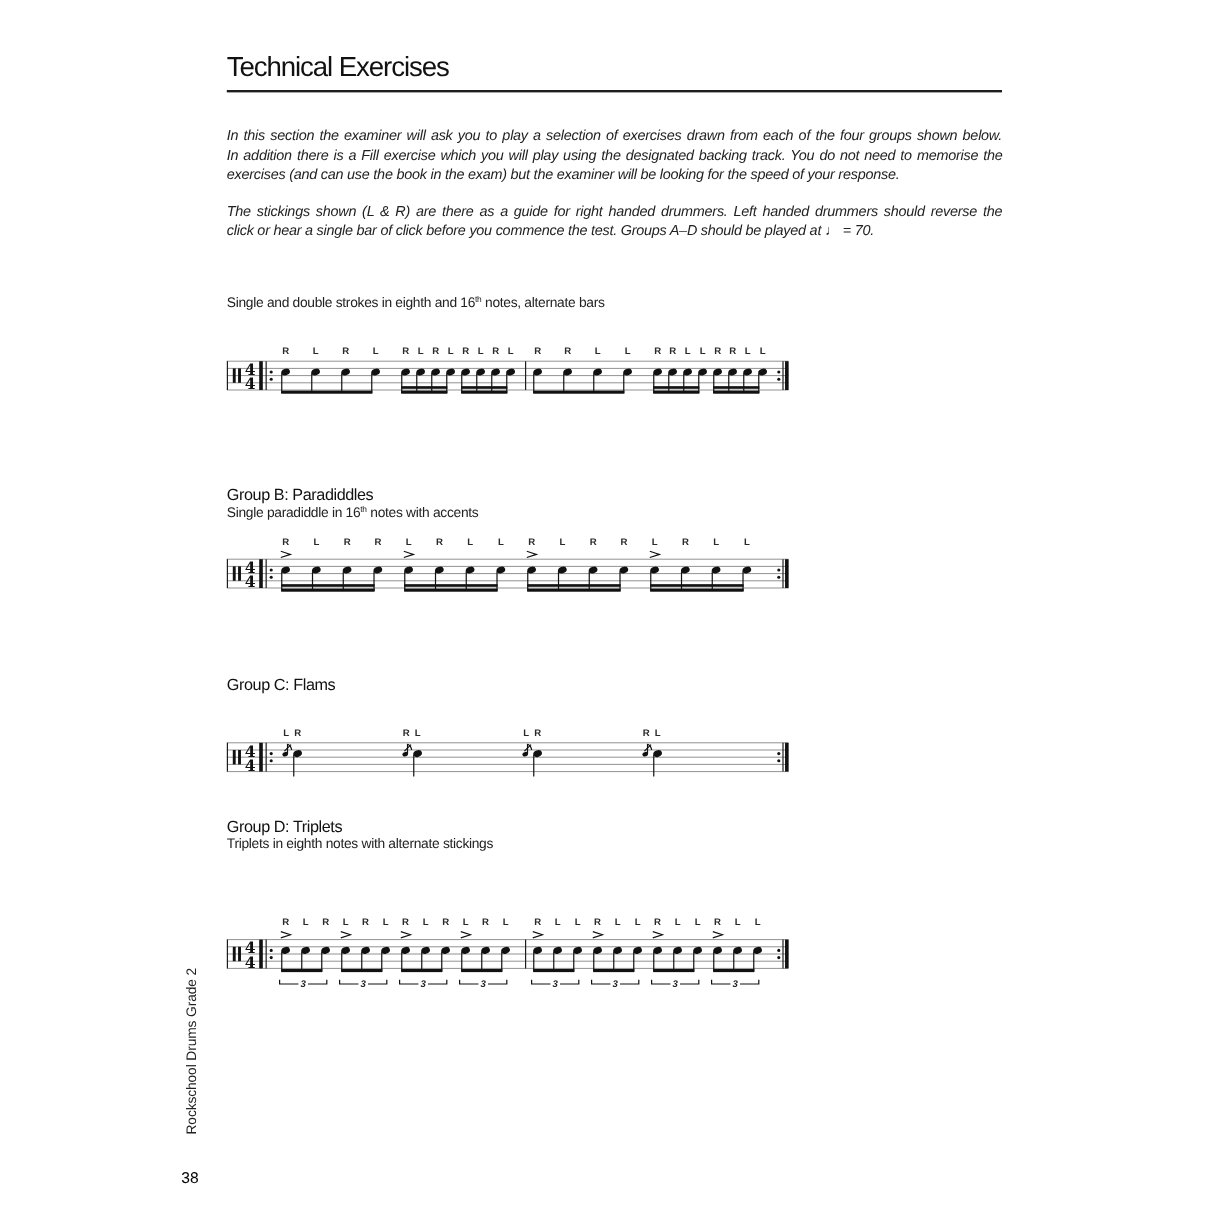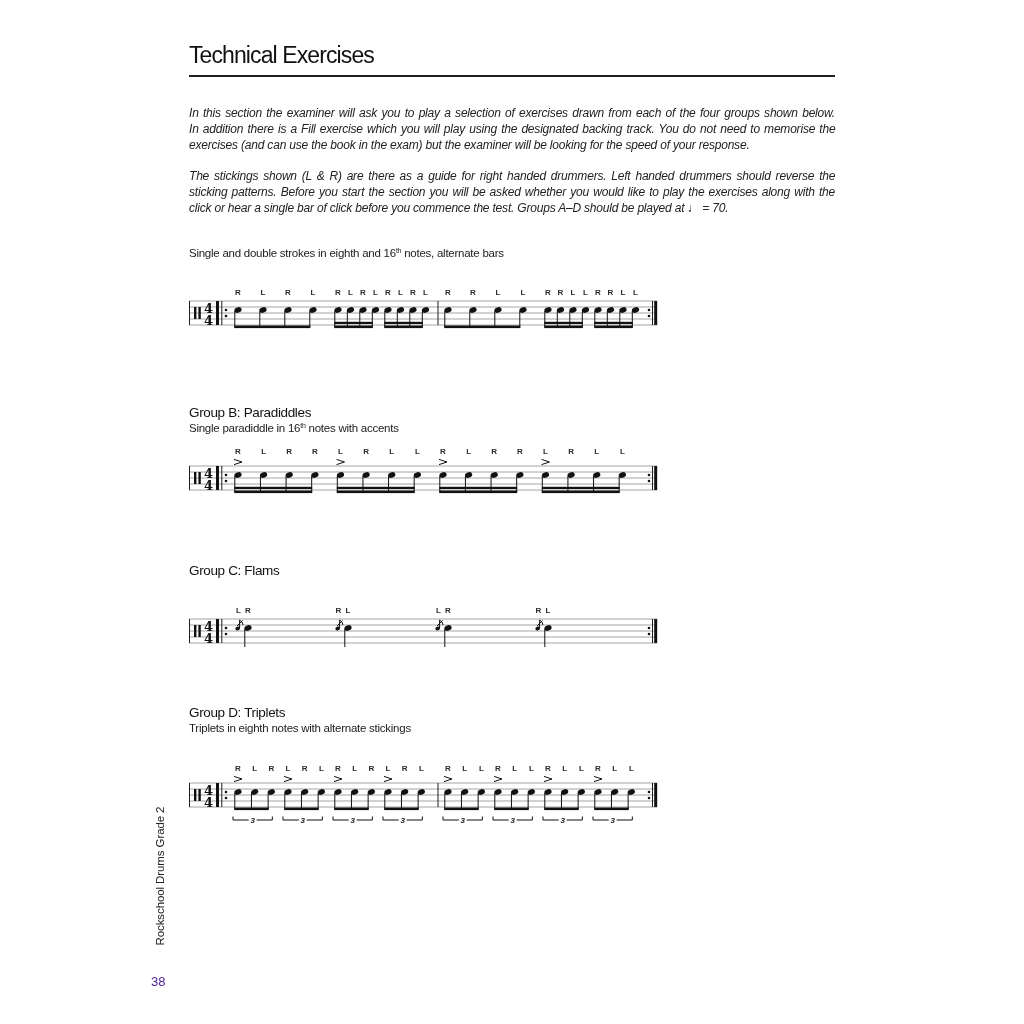--- a/index.html
+++ b/index.html
@@ -40,37 +40,36 @@
   .inkline { stroke: #111; stroke-width: 1; fill: none; }
   .ts { font-family: "DejaVu Serif", serif; font-weight: bold; font-size: 13px; text-anchor: middle; fill: #111; }
   .stk { font-family: "Liberation Sans", sans-serif; font-weight: bold; font-size: 8px; text-anchor: middle; fill: #2a2a2a; }
   .tup { font-family: "Liberation Sans", sans-serif; font-weight: bold; font-style: italic; font-size: 8px; text-anchor: middle; fill: #222; }
   .side-text {
     position: absolute; left: 80px; top: 869px; width: 160px; height: 14px;
     font-size: 11.5px; line-height: 14px; text-align: center; color: #222; letter-spacing: -0.1px;
     transform: rotate(-90deg); transform-origin: 50% 50%; white-space: nowrap;
   }
   .page-num {
-    position: absolute; left: 151px; top: 974px; font-size: 13px; line-height: 16px; color: #4c1d95;
+    position: absolute; left: 151px; top: 974px; font-size: 13px; line-height: 16px; color: #000000;
   }
 </style>
 </head>
 <body>
 
 <div class="title">Technical Exercises</div>
 <div class="title-rule"></div>
 
 <div class="para" style="top:105px">
   <div class="ln just"><span style="word-spacing: 1.24503px;">In this section the examiner will ask you to play a selection of exercises drawn from each of the four groups shown below.</span></div>
   <div class="ln just"><span style="word-spacing: 1.04901px;">In addition there is a Fill exercise which you will play using the designated backing track. You do not need to memorise the</span></div>
   <div class="ln"><span>exercises (and can use the book in the exam) but the examiner will be looking for the speed of your response.</span></div>
 </div>
 <div class="para" style="top:168px">
   <div class="ln just"><span style="word-spacing: 1.78906px;">The stickings shown (L &amp; R) are there as a guide for right handed drummers. Left handed drummers should reverse the</span></div>
-  <div class="ln just"><span style="word-spacing: 1.04688px;">sticking patterns. Before you start the section you will be asked whether you would like to play the exercises along with the</span></div>
   <div class="ln"><span>click or hear a single bar of click before you commence the test. Groups A–D should be played at ♩ = 70.</span></div>
 </div>
 
 <section class="group" style="top:246px">
   <div class="group-sub"><span>Single and double strokes in eighth and 16</span><sup>th</sup><span> notes, alternate bars</span></div>
 </section>
 <svg class="staff" xmlns="http://www.w3.org/2000/svg" viewBox="0 261 1024 80" style="top: 261px;">
     <line x1="189" x2="657" y1="301" y2="301" class="sl"></line>
     <line x1="189" x2="657" y1="307" y2="307" class="sl"></line>
     <line x1="189" x2="657" y1="313" y2="313" class="sl"></line>
@@ -308,21 +307,21 @@
     <ellipse cx="548" cy="628" rx="3.7" ry="2.7" transform="rotate(-20 548 628)" class="ink"></ellipse>
     <line x1="544.8" x2="544.8" y1="629" y2="647" class="inkline"></line>
     <text x="548" y="613" class="stk">L</text>
     <ellipse cx="537.5" cy="628.5" rx="2.4" ry="1.8" transform="rotate(-20 537.5 628)" class="ink"></ellipse>
     <line x1="539.6" x2="539.6" y1="628" y2="620" class="inkline"></line>
     <path d="M539.6 620 q3 1.5 3.4 5" class="inkline"></path>
     <line x1="537" y1="626" x2="542.5" y2="620.5" class="inkline"></line>
     <text x="538.5" y="613" class="stk">R</text>
   </svg>
 
-<section class="group" style="top:704px">
+<section class="group" style="top:680px">
   <div class="group-head">Group D: Triplets</div>
   <div class="group-sub"><span>Triplets in eighth notes with alternate stickings</span><sup></sup><span></span></div>
 </section>
 <svg class="staff" xmlns="http://www.w3.org/2000/svg" viewBox="0 743 1024 80" style="top: 743px;">
     <line x1="189" x2="657" y1="783" y2="783" class="sl"></line>
     <line x1="189" x2="657" y1="789" y2="789" class="sl"></line>
     <line x1="189" x2="657" y1="795" y2="795" class="sl"></line>
     <line x1="189" x2="657" y1="801" y2="801" class="sl"></line>
     <line x1="189" x2="657" y1="807" y2="807" class="sl"></line>
     <line x1="189.5" x2="189.5" y1="783" y2="807" class="bl"></line>

